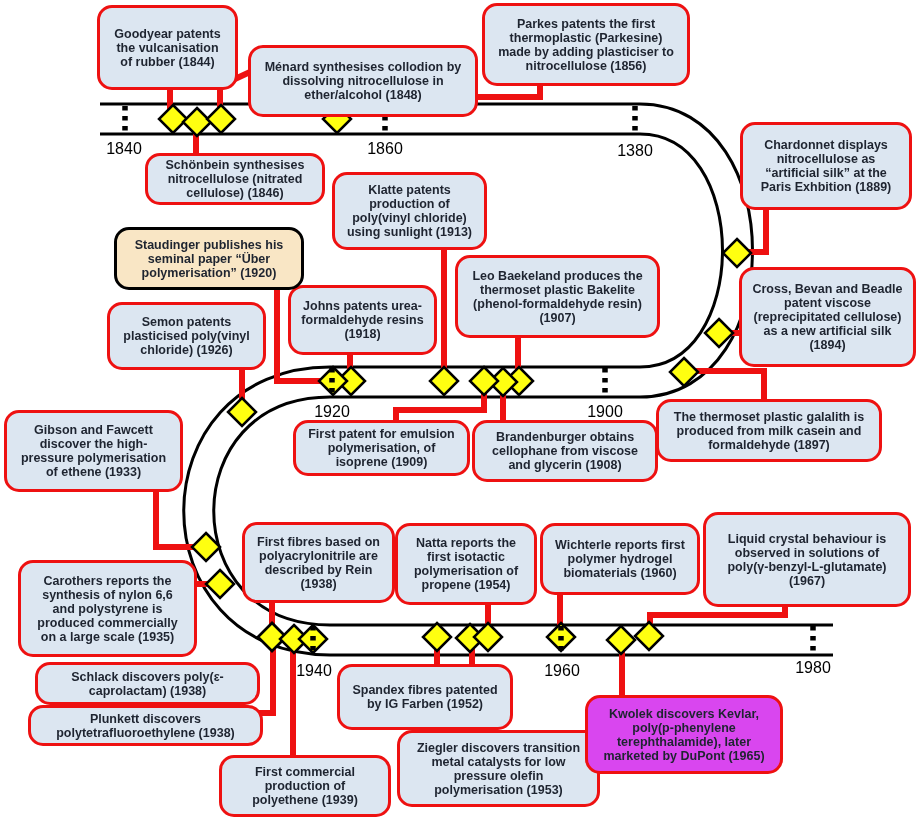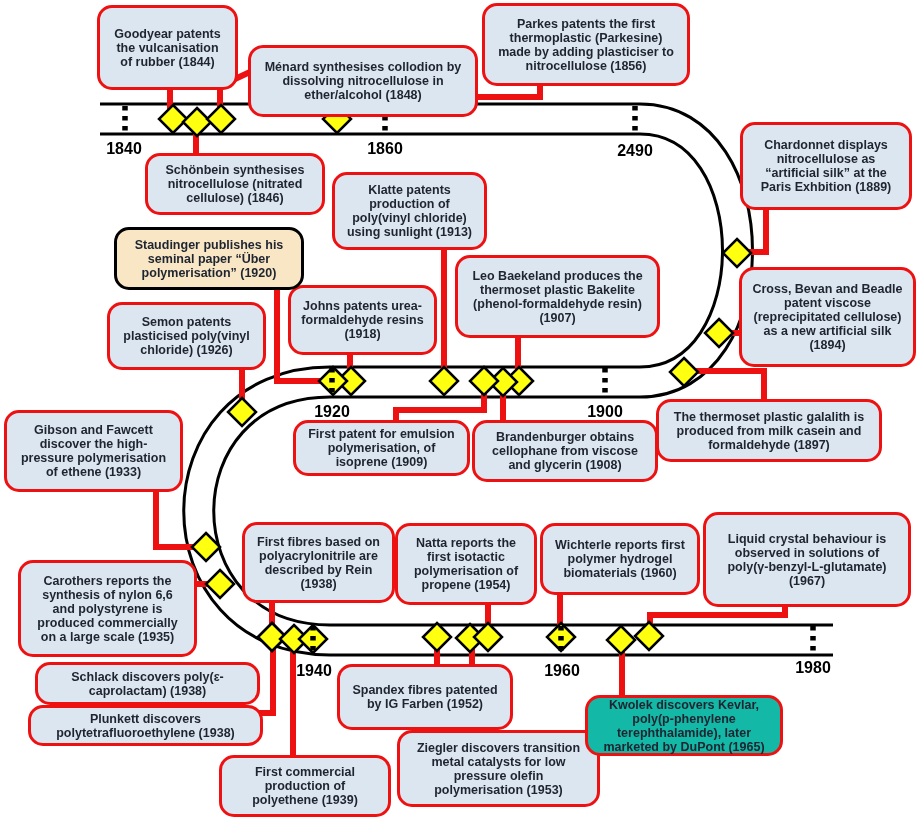--- a/index.html
+++ b/index.html
@@ -19,21 +19,21 @@
     display:flex;align-items:center;justify-content:center;
     text-align:center;
     font-weight:700;
     font-size:12.5px;
     line-height:1.12;
     padding:3px 9px;
   }
   .year-label{
     position:absolute;z-index:2;
     transform:translate(-50%,0);
-    font-weight:700;
+    font-weight:400;
     font-size:16px;
     color:#000000;
     white-space:nowrap;
   }
 </style>
 </head>
 <body>
 
 <div class="canvas" id="canvas">
   <svg id="road-svg" width="922" height="823" viewBox="0 0 922 823">
@@ -93,21 +93,21 @@
       <line x1="125" y1="106" x2="125" y2="132" stroke="#000000" stroke-width="5.5" stroke-dasharray="4.5 5.5"></line>
       <line x1="385" y1="106" x2="385" y2="132" stroke="#000000" stroke-width="5.5" stroke-dasharray="4.5 5.5"></line>
       <line x1="635" y1="106" x2="635" y2="132" stroke="#000000" stroke-width="5.5" stroke-dasharray="4.5 5.5"></line>
       <line x1="605" y1="368" x2="605" y2="394" stroke="#000000" stroke-width="5.5" stroke-dasharray="4.5 5.5"></line>
       <line x1="332" y1="368" x2="332" y2="394" stroke="#000000" stroke-width="5.5" stroke-dasharray="4.5 5.5"></line>
       <line x1="313" y1="626" x2="313" y2="652" stroke="#000000" stroke-width="5.5" stroke-dasharray="4.5 5.5"></line>
       <line x1="561" y1="626" x2="561" y2="652" stroke="#000000" stroke-width="5.5" stroke-dasharray="4.5 5.5"></line>
       <line x1="813" y1="626" x2="813" y2="652" stroke="#000000" stroke-width="5.5" stroke-dasharray="4.5 5.5"></line>
     </svg>
 <div class="event-box" style="left: 97px; top: 5px; width: 141px; height: 85px; background: rgb(220, 230, 241); border-color: rgb(238, 17, 17); color: rgb(30, 36, 48);">Goodyear patents the vulcanisation of rubber (1844)</div>
-    <div class="event-box" style="left: 145px; top: 153px; width: 180px; height: 62px; background: rgb(220, 230, 241); border-color: rgb(238, 17, 17); color: rgb(30, 36, 48);">Schönbein synthesises nitrocellulose (nitrated cellulose) (1846)</div>
+    <div class="event-box" style="left: 145px; top: 153px; width: 180px; height: 52px; background: rgb(220, 230, 241); border-color: rgb(238, 17, 17); color: rgb(30, 36, 48);">Schönbein synthesises nitrocellulose (nitrated cellulose) (1846)</div>
     <div class="event-box" style="left: 248px; top: 5px; width: 230px; height: 72px; background: rgb(220, 230, 241); border-color: rgb(238, 17, 17); color: rgb(30, 36, 48); margin-top: 40px;">Ménard synthesises collodion by dissolving nitrocellulose in ether/alcohol (1848)</div>
     <div class="event-box" style="left: 482px; top: 3px; width: 208px; height: 83px; background: rgb(220, 230, 241); border-color: rgb(238, 17, 17); color: rgb(30, 36, 48);">Parkes patents the first thermoplastic (Parkesine) made by adding plasticiser to nitrocellulose (1856)</div>
     <div class="event-box" style="left: 740px; top: 122px; width: 172px; height: 88px; background: rgb(220, 230, 241); border-color: rgb(238, 17, 17); color: rgb(30, 36, 48);">Chardonnet displays nitrocellulose as “artificial silk” at the Paris Exhbition (1889)</div>
     <div class="event-box" style="left: 739px; top: 267px; width: 177px; height: 100px; background: rgb(220, 230, 241); border-color: rgb(238, 17, 17); color: rgb(30, 36, 48);">Cross, Bevan and Beadle patent viscose (reprecipitated cellulose) as a new artificial silk (1894)</div>
     <div class="event-box" style="left: 656px; top: 399px; width: 226px; height: 63px; background: rgb(220, 230, 241); border-color: rgb(238, 17, 17); color: rgb(30, 36, 48);">The thermoset plastic galalith is produced from milk casein and formaldehyde (1897)</div>
     <div class="event-box" style="left: 455px; top: 255px; width: 205px; height: 83px; background: rgb(220, 230, 241); border-color: rgb(238, 17, 17); color: rgb(30, 36, 48);">Leo Baekeland produces the thermoset plastic Bakelite (phenol-formaldehyde resin) (1907)</div>
     <div class="event-box" style="left: 472px; top: 420px; width: 186px; height: 62px; background: rgb(220, 230, 241); border-color: rgb(238, 17, 17); color: rgb(30, 36, 48);">Brandenburger obtains cellophane from viscose and glycerin (1908)</div>
     <div class="event-box" style="left: 293px; top: 420px; width: 177px; height: 56px; background: rgb(220, 230, 241); border-color: rgb(238, 17, 17); color: rgb(30, 36, 48);">First patent for emulsion polymerisation, of isoprene (1909)</div>
     <div class="event-box" style="left: 332px; top: 172px; width: 155px; height: 78px; background: rgb(220, 230, 241); border-color: rgb(238, 17, 17); color: rgb(30, 36, 48);">Klatte patents production of poly(vinyl chloride) using sunlight (1913)</div>
     <div class="event-box" style="left: 288px; top: 285px; width: 149px; height: 70px; background: rgb(220, 230, 241); border-color: rgb(238, 17, 17); color: rgb(30, 36, 48);">Johns patents urea-formaldehyde resins (1918)</div>
@@ -116,23 +116,23 @@
     <div class="event-box" style="left: 4px; top: 410px; width: 179px; height: 82px; background: rgb(220, 230, 241); border-color: rgb(238, 17, 17); color: rgb(30, 36, 48);">Gibson and Fawcett discover the high-pressure polymerisation of ethene (1933)</div>
     <div class="event-box" style="left: 18px; top: 560px; width: 179px; height: 97px; background: rgb(220, 230, 241); border-color: rgb(238, 17, 17); color: rgb(30, 36, 48);">Carothers reports the synthesis of nylon 6,6 and polystyrene is produced commercially on a large scale (1935)</div>
     <div class="event-box" style="left: 242px; top: 522px; width: 153px; height: 81px; background: rgb(220, 230, 241); border-color: rgb(238, 17, 17); color: rgb(30, 36, 48);">First fibres based on polyacrylonitrile are described by Rein (1938)</div>
     <div class="event-box" style="left: 35px; top: 662px; width: 225px; height: 43px; background: rgb(220, 230, 241); border-color: rgb(238, 17, 17); color: rgb(30, 36, 48);">Schlack discovers poly(ε-caprolactam) (1938)</div>
     <div class="event-box" style="left: 28px; top: 705px; width: 235px; height: 41px; background: rgb(220, 230, 241); border-color: rgb(238, 17, 17); color: rgb(30, 36, 48);">Plunkett discovers polytetrafluoroethylene (1938)</div>
     <div class="event-box" style="left: 187px; top: 755px; width: 172px; height: 62px; background: rgb(220, 230, 241); border-color: rgb(238, 17, 17); color: rgb(30, 36, 48); margin-left: 32px;">First commercial production of polyethene (1939)</div>
     <div class="event-box" style="left: 337px; top: 664px; width: 176px; height: 66px; background: rgb(220, 230, 241); border-color: rgb(238, 17, 17); color: rgb(30, 36, 48);">Spandex fibres patented by IG Farben (1952)</div>
     <div class="event-box" style="left: 397px; top: 730px; width: 203px; height: 77px; background: rgb(220, 230, 241); border-color: rgb(238, 17, 17); color: rgb(30, 36, 48);">Ziegler discovers transition metal catalysts for low pressure olefin polymerisation (1953)</div>
     <div class="event-box" style="left: 395px; top: 523px; width: 142px; height: 82px; background: rgb(220, 230, 241); border-color: rgb(238, 17, 17); color: rgb(30, 36, 48);">Natta reports the first isotactic polymerisation of propene (1954)</div>
     <div class="event-box" style="left: 540px; top: 523px; width: 160px; height: 72px; background: rgb(220, 230, 241); border-color: rgb(238, 17, 17); color: rgb(30, 36, 48);">Wichterle reports first polymer hydrogel biomaterials (1960)</div>
-    <div class="event-box" style="left: 585px; top: 695px; width: 198px; height: 61px; background: #14b8a6; border-color: rgb(238, 17, 17); color: rgb(30, 36, 48);">Kwolek discovers Kevlar, poly(p-phenylene terephthalamide), later marketed by DuPont (1965)</div>
+    <div class="event-box" style="left: 585px; top: 695px; width: 198px; height: 79px; background: #d946ef; border-color: rgb(238, 17, 17); color: rgb(30, 36, 48);">Kwolek discovers Kevlar, poly(p-phenylene terephthalamide), later marketed by DuPont (1965)</div>
     <div class="event-box" style="left: 703px; top: 512px; width: 208px; height: 95px; background: rgb(220, 230, 241); border-color: rgb(238, 17, 17); color: rgb(30, 36, 48);">Liquid crystal behaviour is observed in solutions of poly(γ-benzyl-L-glutamate) (1967)</div>
     <div class="year-label" style="left: 124px; top: 140px;">1840</div>
     <div class="year-label" style="left: 385px; top: 140px;">1860</div>
-    <div class="year-label" style="left: 635px; top: 142px;">2490</div>
+    <div class="year-label" style="left: 635px; top: 142px;">1380</div>
     <div class="year-label" style="left: 605px; top: 403px;">1900</div>
     <div class="year-label" style="left: 332px; top: 403px;">1920</div>
     <div class="year-label" style="left: 314px; top: 662px;">1940</div>
     <div class="year-label" style="left: 562px; top: 662px;">1960</div>
     <div class="year-label" style="left: 813px; top: 659px;">1980</div>
   </div>
 
 </body></html>

